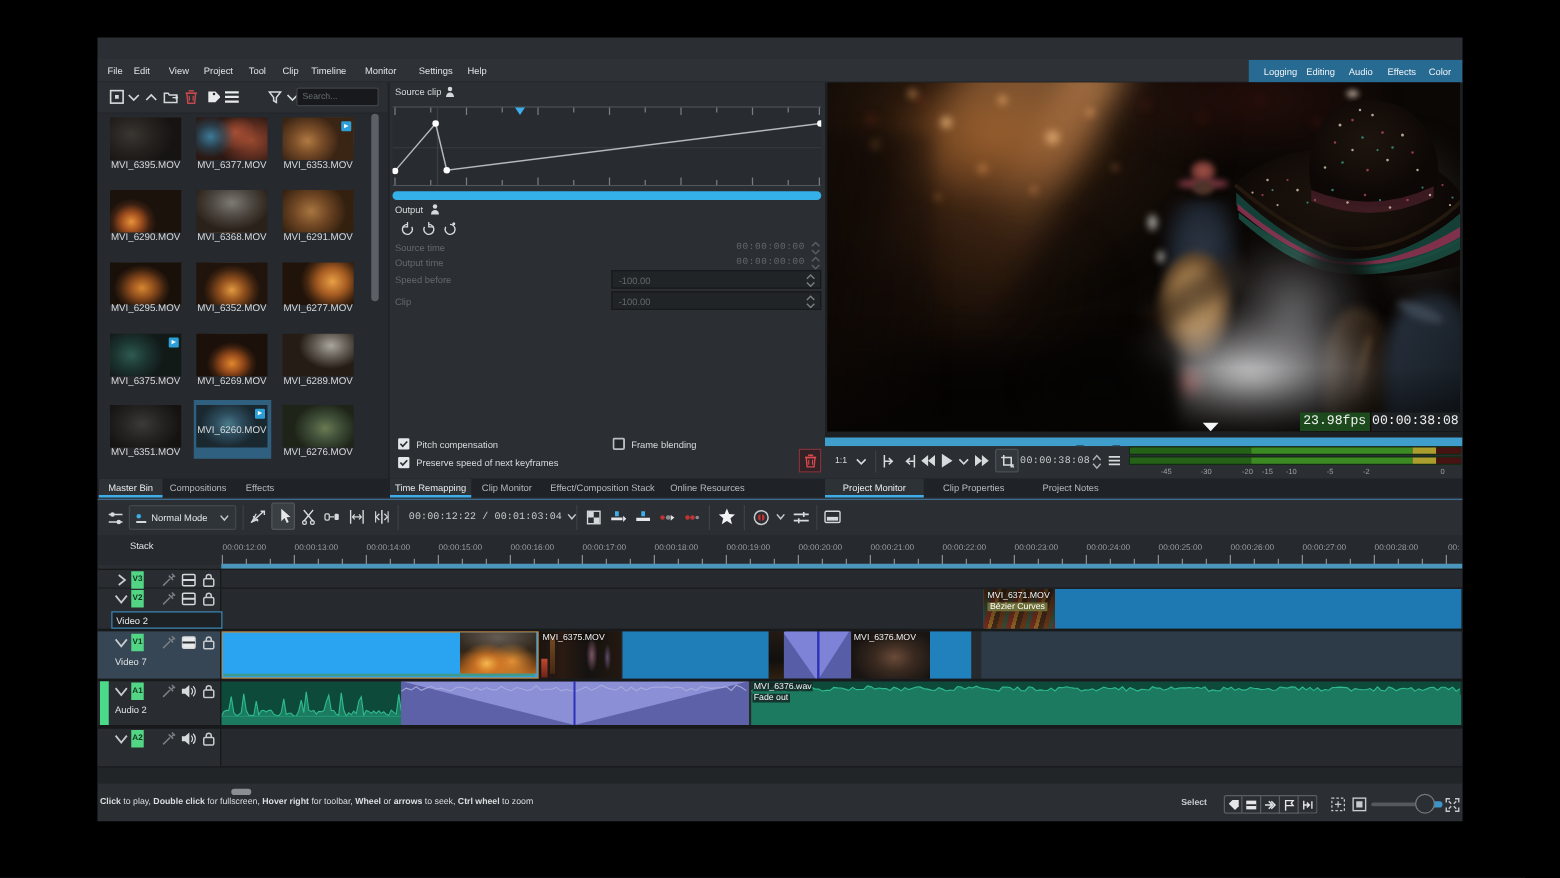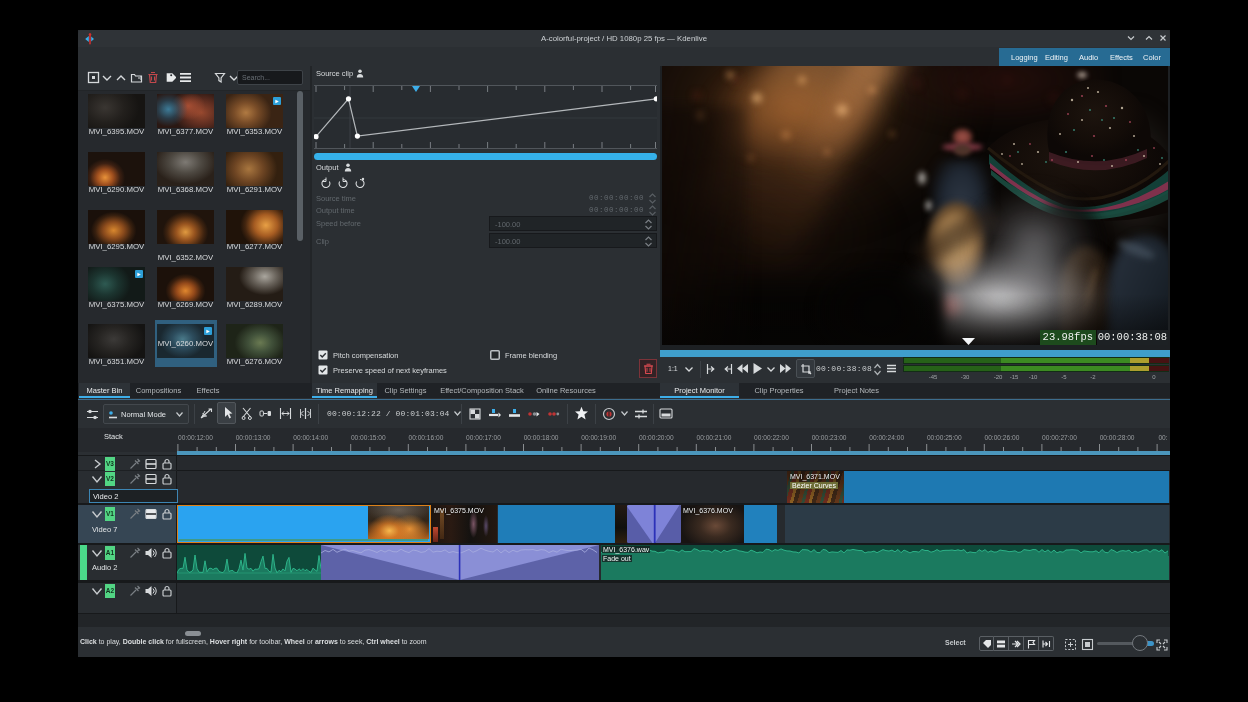--- a/index.html
+++ b/index.html
@@ -37,37 +37,31 @@
 
 #tltb{position:absolute;left:0;top:369px;width:1092px;height:29px;background:#2b2f33;border-top:1px solid #3d6d8e;box-sizing:border-box;}
 #ruler{position:absolute;left:0;top:398px;width:1092px;height:24px;background:#26292d;}
 #tracks{position:absolute;left:0;top:398px;width:1092px;height:199px;}
 #statusbar{position:absolute;left:0;top:597px;width:1092px;height:30px;background:#2b2f33;}
 .icon{position:absolute;}
 </style>
 </head>
 <body>
 <div id="win">
-  <div id="titlebar">
-    <svg class="abs" style="left:6px;top:3px" width="12" height="12" viewBox="0 0 12 12">
-        <rect x="5.2" y="0.5" width="1.6" height="11" fill="#d03030" rx="0.8"></rect>
-        <path d="M4.8 3 L1.2 6 L4.8 9 Z" fill="#3daee9"></path>
-        <path d="M7.2 3.4 L10 6 L7.2 8.6 Z" fill="#3daee9"></path>
-        <circle cx="6" cy="1.5" r="1.3" fill="#d03030"></circle>
-      </svg>
-    <div id="titletext">A-colorful-project / HD 1080p 25 fps — Kdenlive</div>
-    <div class="winbtn" style="left:1048px;top:3px"><svg width="10" height="10" viewBox="0 0 10 10">
-          <path d="M2 3.5 L5 6.5 L8 3.5" stroke="#c7cbce" stroke-width="1.2" fill="none"></path>
-        </svg></div>
-    <div class="winbtn" style="left:1066px;top:3px"><svg width="10" height="10" viewBox="0 0 10 10">
-          <path d="M2 6.5 L5 3.5 L8 6.5" stroke="#c7cbce" stroke-width="1.2" fill="none"></path>
-        </svg></div>
-    <div class="winbtn" style="left:1080px;top:3px"><svg width="10" height="10" viewBox="0 0 10 10">
-          <path d="M2.5 2.5 L7.5 7.5 M7.5 2.5 L2.5 7.5" stroke="#c7cbce" stroke-width="1.2" fill="none"></path>
-        </svg></div>
+  <div id="menubar">
+    <div class="menu" style="left:8px">File</div>
+    <div class="menu" style="left:29px">Edit</div>
+    <div class="menu" style="left:57px">View</div>
+    <div class="menu" style="left:85px">Project</div>
+    <div class="menu" style="left:121px">Tool</div>
+    <div class="menu" style="left:148px">Clip</div>
+    <div class="menu" style="left:171px">Timeline</div>
+    <div class="menu" style="left:214px">Monitor</div>
+    <div class="menu" style="left:257px">Settings</div>
+    <div class="menu" style="left:296px">Help</div>
   </div>
   <div id="bluetabs">
     <div class="bluetab" style="left:12px">Logging</div>
     <div class="bluetab" style="left:46px">Editing</div>
     <div class="bluetab" style="left:80px">Audio</div>
     <div class="bluetab" style="left:111px">Effects</div>
     <div class="bluetab" style="left:144px">Color</div>
   </div>
   <div id="bin">
     <div id="bintb">
@@ -130,21 +124,21 @@
       <div class="badge" style="left:195px;top:6px">▸</div>
       <div class="badge" style="left:57px;top:179px">▸</div>
       <div class="badge" style="left:126px;top:236px">▸</div>
       <div class="tname" style="left:4px;top:36px">MVI_6395.MOV</div>
       <div class="tname" style="left:73px;top:36px">MVI_6377.MOV</div>
       <div class="tname" style="left:142px;top:36px">MVI_6353.MOV</div>
       <div class="tname" style="left:4px;top:94px">MVI_6290.MOV</div>
       <div class="tname" style="left:73px;top:94px">MVI_6368.MOV</div>
       <div class="tname" style="left:142px;top:94px">MVI_6291.MOV</div>
       <div class="tname" style="left:4px;top:151px">MVI_6295.MOV</div>
-      <div class="tname" style="left:73px;top:162px">MVI_6352.MOV</div>
+      <div class="tname" style="left:73px;top:151px">MVI_6352.MOV</div>
       <div class="tname" style="left:142px;top:151px">MVI_6277.MOV</div>
       <div class="tname" style="left:4px;top:209px">MVI_6375.MOV</div>
       <div class="tname" style="left:73px;top:209px">MVI_6269.MOV</div>
       <div class="tname" style="left:142px;top:209px">MVI_6289.MOV</div>
       <div class="tname" style="left:4px;top:266px">MVI_6351.MOV</div>
       <div class="tname" style="left:73px;top:248px">MVI_6260.MOV</div>
       <div class="tname" style="left:142px;top:266px">MVI_6276.MOV</div>
       <div id="binscroll"></div>
     </div>
   </div>
@@ -481,21 +475,21 @@
             <text x="251" y="22">0</text>
         </g>
       </svg>
     </div>
   </div>
   <div id="tabstrips" class="abs" style="left:0;top:353px;width:1092px;height:15px;background:#1f2226;">
     <div class="tab active" style="left:1px;width:51px;">Master Bin</div>
     <div class="tab" style="left:52px;width:57px;">Compositions</div>
     <div class="tab" style="left:110px;width:40px;">Effects</div>
     <div class="tab active" style="left:234px;width:65px;">Time Remapping</div>
-    <div class="tab" style="left:300px;width:55px;">Clip Settings</div>
+    <div class="tab" style="left:300px;width:55px;">Clip Monitor</div>
     <div class="tab" style="left:356px;width:96px;">Effect/Composition Stack</div>
     <div class="tab" style="left:453px;width:70px;">Online Resources</div>
     <div class="tab active" style="left:582px;width:79px;">Project Monitor</div>
     <div class="tab" style="left:662px;width:78px;">Clip Properties</div>
     <div class="tab" style="left:741px;width:75px;">Project Notes</div>
   </div>
   <div id="tltb">
     <svg class="abs" style="left:8px;top:8px" width="13" height="13" viewBox="0 0 13 13">
         <path d="M1 3.5 h11 M1 9.5 h11" stroke="#d7dadc" stroke-width="1.2"></path>
         <circle cx="4" cy="3.5" r="1.8" fill="#d7dadc"></circle>

